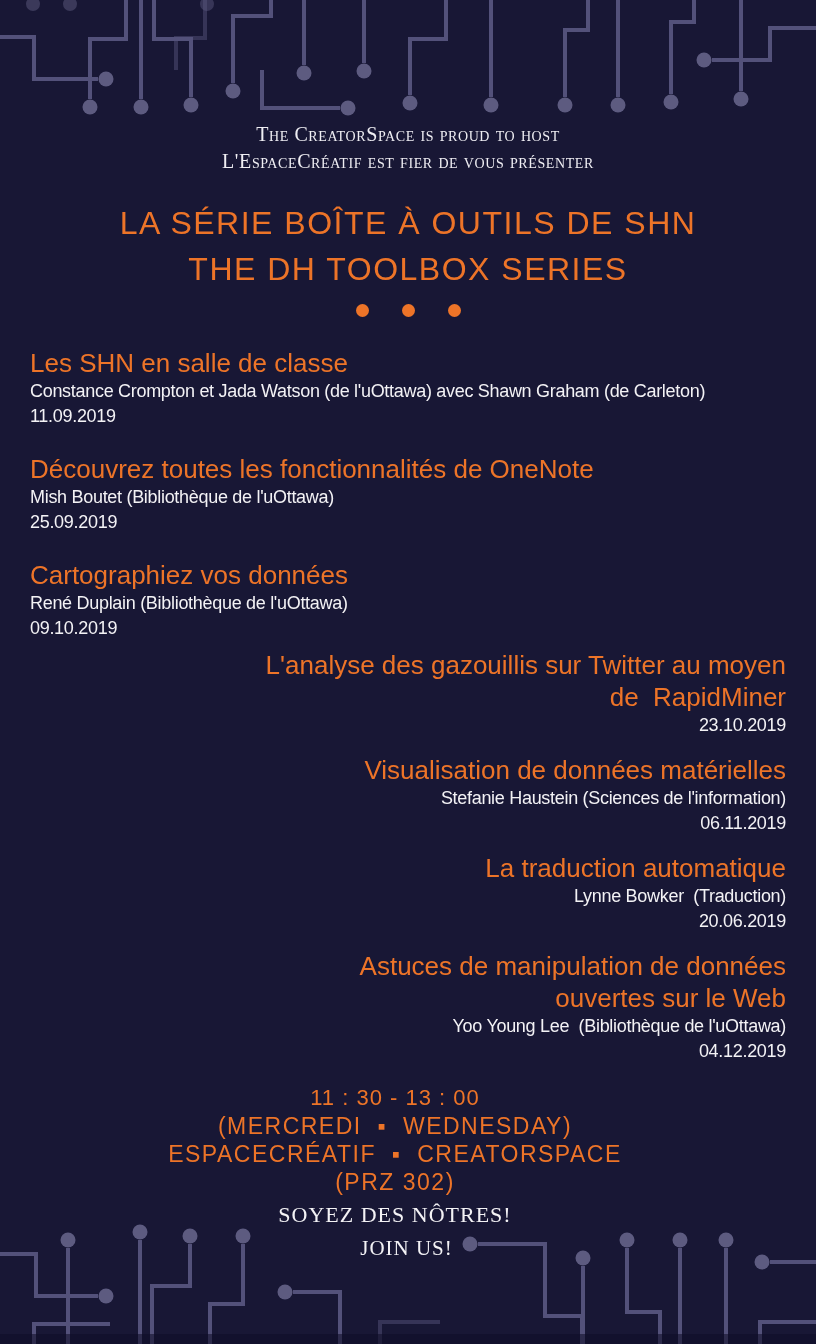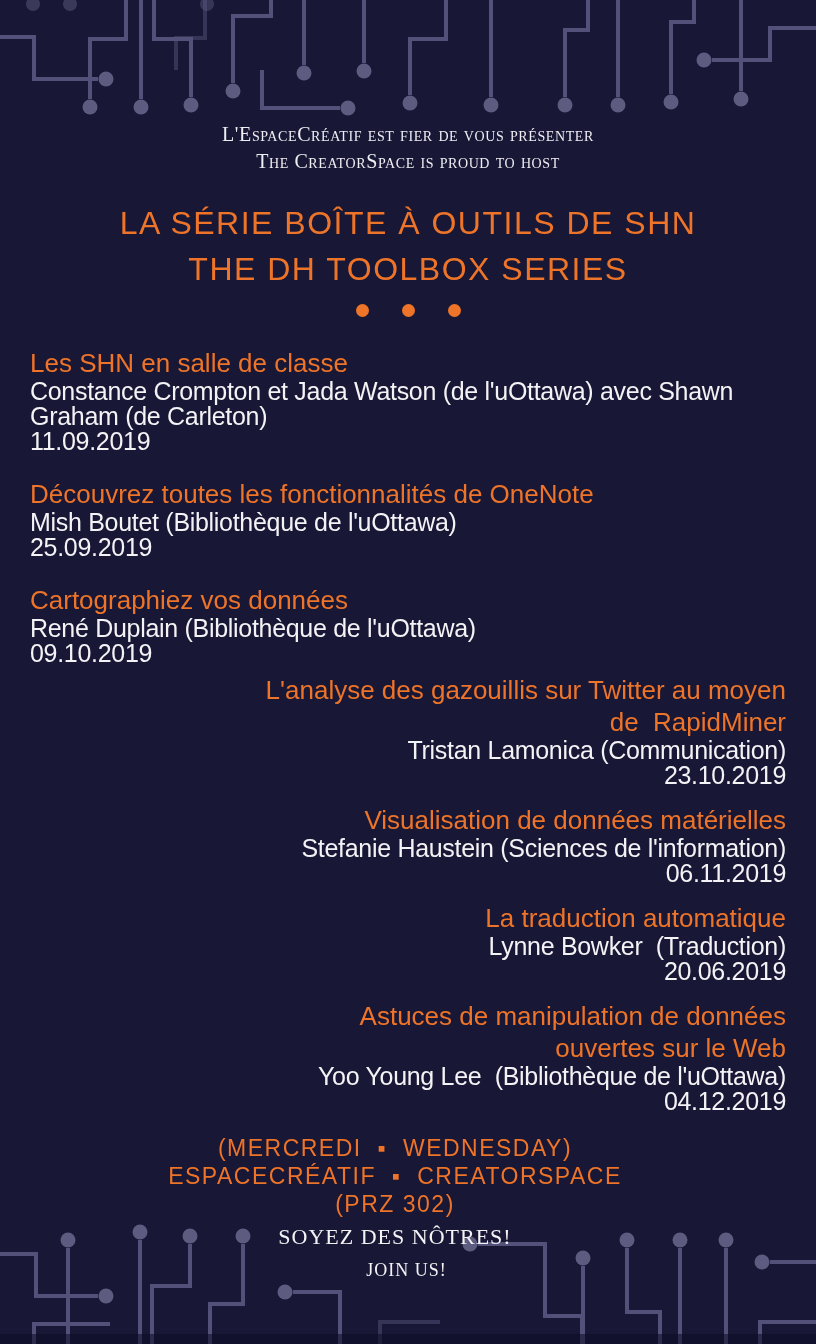--- a/index.html
+++ b/index.html
@@ -25,41 +25,41 @@
   }
   .dots{margin-top:12px;display:flex;justify-content:center;gap:33px;}
   .dot{width:13px;height:13px;border-radius:50%;background:#ED7428;}
 
   .events{margin-top:30px;padding:0 30px;}
   .event h2{
     margin:0;font-weight:400;font-size:26px;line-height:32px;
     color:#ED7428;white-space:pre-wrap;
   }
   .event .speaker,.event .date{
-    font-size:25px;line-height:25px;color:#F3F2F5;
+    font-size:18px;line-height:25px;color:#F3F2F5;
     letter-spacing:-0.3px;white-space:pre-wrap;
   }
   .event + .event{margin-top:24px;}
   .event:nth-child(4){margin-top:8px;}
   .event:nth-child(5),.event:nth-child(6),.event:nth-child(7){margin-top:16px;}
   .event.right{text-align:right;}
   .event.right h2{max-width:532px;margin-left:auto;}
 
   .foot{margin-top:20px;text-align:center;padding-right:26px;}
   .f-orange{
     color:#ED7428;font-size:23px;line-height:28px;
     letter-spacing:1.5px;white-space:pre-wrap;
   }
   .f-time{font-size:22px;letter-spacing:1px;}
   .cta{
     font-family:"Liberation Serif","DejaVu Serif",serif;
     color:#F3F2F5;letter-spacing:1px;white-space:pre-wrap;
   }
   .cta-fr{margin-top:6px;font-size:22px;line-height:26px;}
-  .cta-en{margin-top:7px;font-size:18px;line-height:26px;margin-left:23px;}
+  .cta-en{margin-top:7px;font-size:21px;line-height:26px;margin-left:23px;}
 </style>
 </head>
 <body>
 
 <div class="poster">
 
   <svg class="circuit top" width="816" height="132" viewBox="0 0 816 132" aria-hidden="true">
     <g stroke="#53517A" stroke-width="4" fill="none">
       <path d="M0,37 H34 V79 H98"></path>
       <path d="M126,0 V39 H90 V99"></path>
@@ -131,22 +131,22 @@
       <circle cx="680" cy="36" r="7.5"></circle>
       <circle cx="726" cy="36" r="7.5"></circle>
       <circle cx="762" cy="58" r="7.5"></circle>
     </g>
     <rect x="0" y="130" width="816" height="10" fill="#0E0C26" opacity="0.55"></rect>
   </svg>
 
   <div class="content">
 
     <div class="intro">
+      <div>The CreatorSpace is proud to host</div>
       <div>L'EspaceCréatif est fier de vous présenter</div>
-      <div>The CreatorSpace is proud to host</div>
     </div>
 
     <h1 class="title">
       <div>LA SÉRIE BOÎTE À OUTILS DE SHN</div>
       <div>THE DH TOOLBOX SERIES</div>
     </h1>
 
     <div class="dots">
       <span class="dot"></span>
       <span class="dot"></span>
@@ -168,21 +168,20 @@
       </div>
 
       <div class="event left">
         <h2>Cartographiez vos données</h2>
         <div class="speaker">René Duplain (Bibliothèque de l'uOttawa)</div>
         <div class="date">09.10.2019</div>
       </div>
 
       <div class="event right">
         <h2>L'analyse des gazouillis sur Twitter au moyen de  RapidMiner</h2>
-        <div class="speaker">Tristan Lamonica (Communication)</div>
         <div class="date">23.10.2019</div>
       </div>
 
       <div class="event right">
         <h2>Visualisation de données matérielles</h2>
         <div class="speaker">Stefanie Haustein (Sciences de l'information)</div>
         <div class="date">06.11.2019</div>
       </div>
 
       <div class="event right">
@@ -193,20 +192,21 @@
 
       <div class="event right">
         <h2>Astuces de manipulation de données ouvertes sur le Web</h2>
         <div class="speaker">Yoo Young Lee  (Bibliothèque de l'uOttawa)</div>
         <div class="date">04.12.2019</div>
       </div>
 
     </section>
 
     <div class="foot">
+      <div class="f-orange f-time">11 : 30 - 13 : 00</div>
       <div class="f-orange">(MERCREDI  ▪  WEDNESDAY)</div>
       <div class="f-orange">ESPACECRÉATIF  ▪  CREATORSPACE</div>
       <div class="f-orange">(PRZ 302)</div>
       <div class="cta cta-fr">SOYEZ DES NÔTRES!</div>
       <div class="cta cta-en">JOIN US!</div>
     </div>
 
   </div>
 </div>
 

